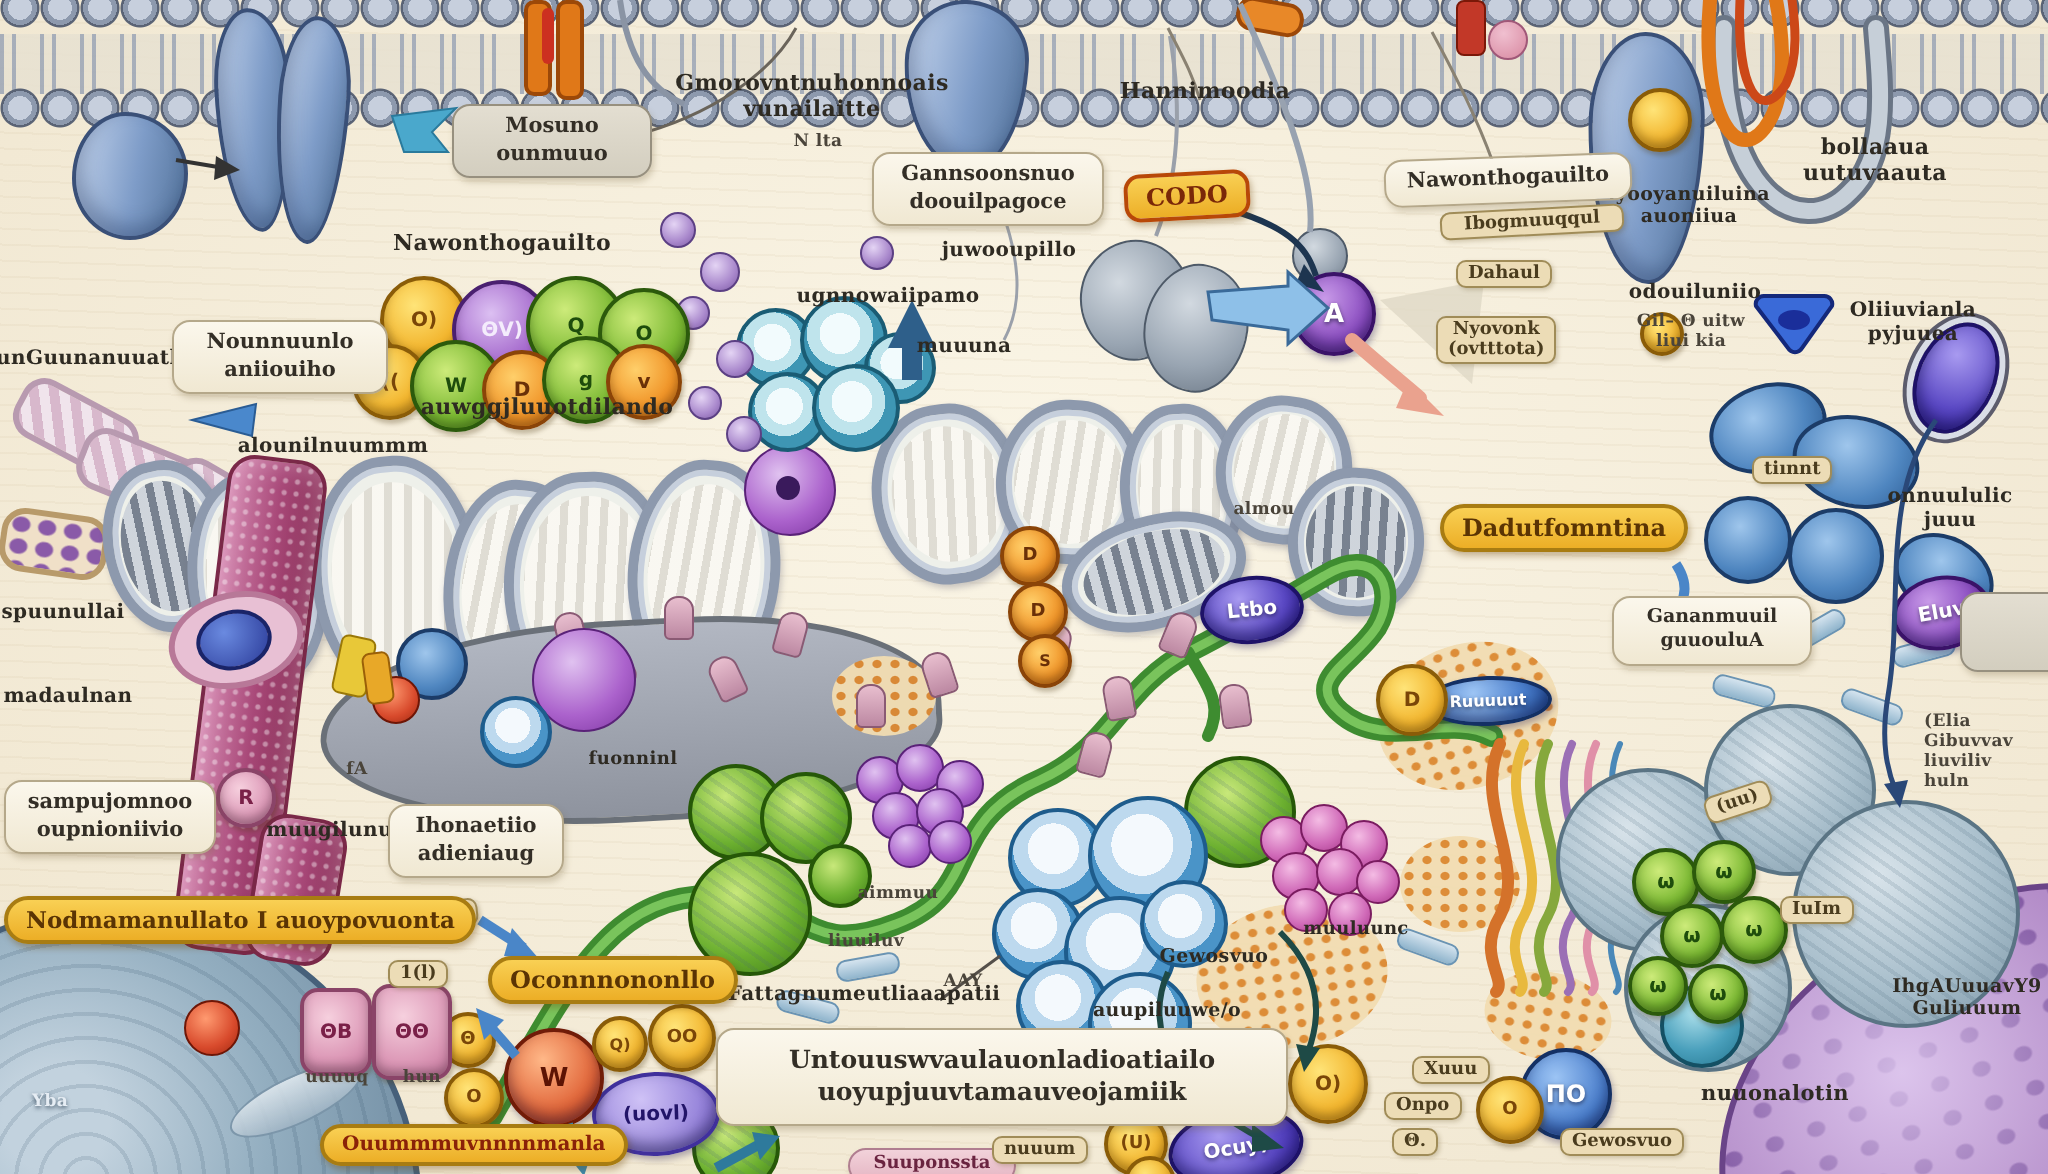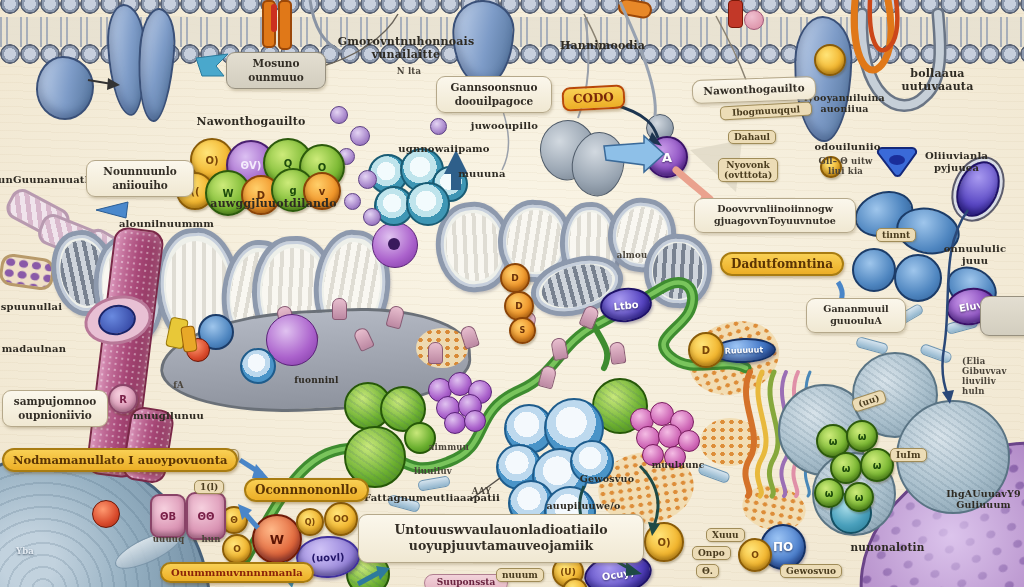--- a/index.html
+++ b/index.html
@@ -388,26 +388,26 @@
   <div class="lbl sm" style="left:166px;top:380px;width:25px">fA</div>
   <div class="lbl sm" style="left:612px;top:250px;width:40px">almou</div>
 
   <div class="box gray" style="left:226px;top:52px;width:84px">Mosuno
 ounmuuo</div>
   <div class="box" style="left:436px;top:76px;width:100px">Gannsoonsnuo
 doouilpagoce</div>
   <div class="box" style="left:692px;top:78px;width:108px;transform:rotate(-2deg);white-space:nowrap">Nawonthogauilto</div>
   <div class="box" style="left:86px;top:160px;width:92px">Nounnuunlo
 aniiouiho</div>
-  <div class="box" style="left:694px;top:198px;width:146px;font-size:9.5px">Doovvrvnliinoiinnogw
-gjuagovvnToyuuvnutoe</div>
   <div class="box" style="left:806px;top:298px;width:84px;font-size:9.5px">Gananmuuil
 guuouluA</div>
   <div class="box" style="left:2px;top:390px;width:90px">sampujomnoo
 oupnioniivio</div>
+  <div class="box" style="left:194px;top:402px;width:72px">Ihonaetiio
+adieniaug</div>
   <div class="box" style="left:358px;top:514px;width:268px;font-size:12.5px;padding:7px 8px">Untouuswvaulauonladioatiailo
 uoyupjuuvtamauveojamiik</div>
   <div class="box pink" style="left:424px;top:574px;width:70px;font-size:9px;padding:2px 6px">Suuponssta</div>
   <div class="box gray" style="left:980px;top:296px;width:42px;height:30px"></div>
 
   <div class="tag" style="left:720px;top:104px;width:80px;transform:rotate(-3deg)">Ibogmuuqqul</div>
   <div class="tag" style="left:728px;top:130px">Dahaul</div>
   <div class="tag" style="left:718px;top:158px">Nyovonk
 (ovtttota)</div>
   <div class="tag" style="left:210px;top:450px;transform:rotate(-6deg)">Juu</div>

